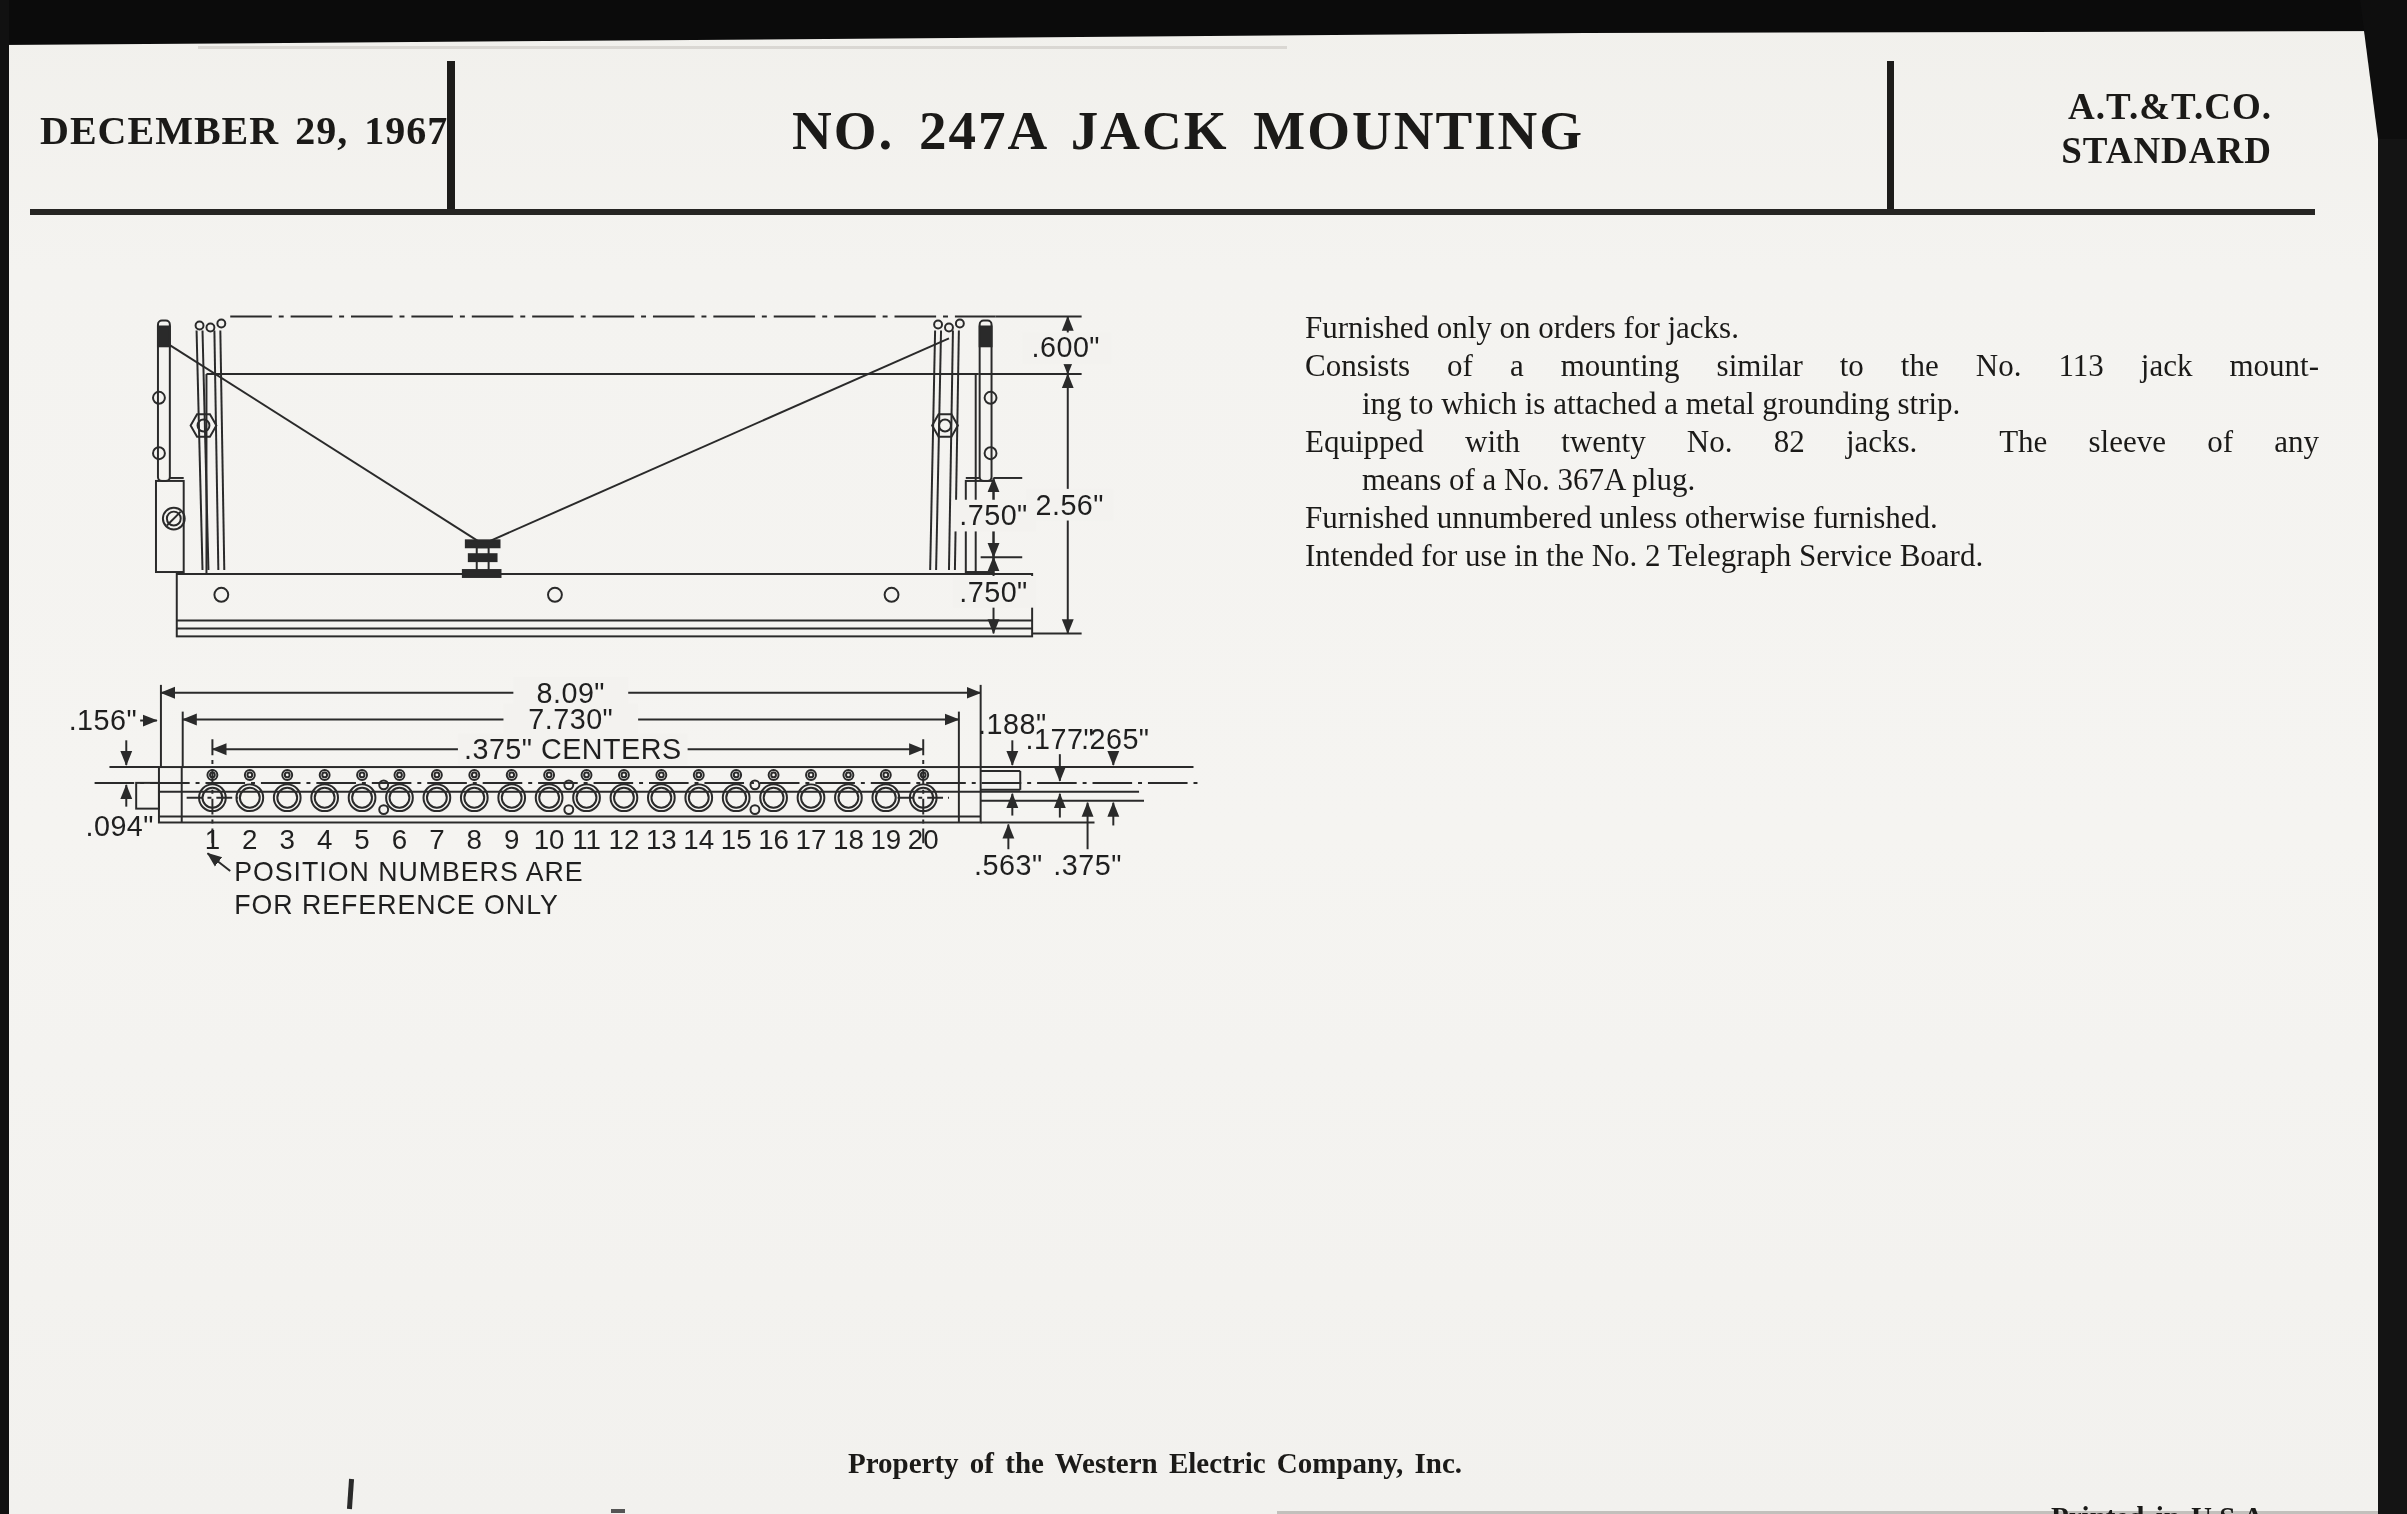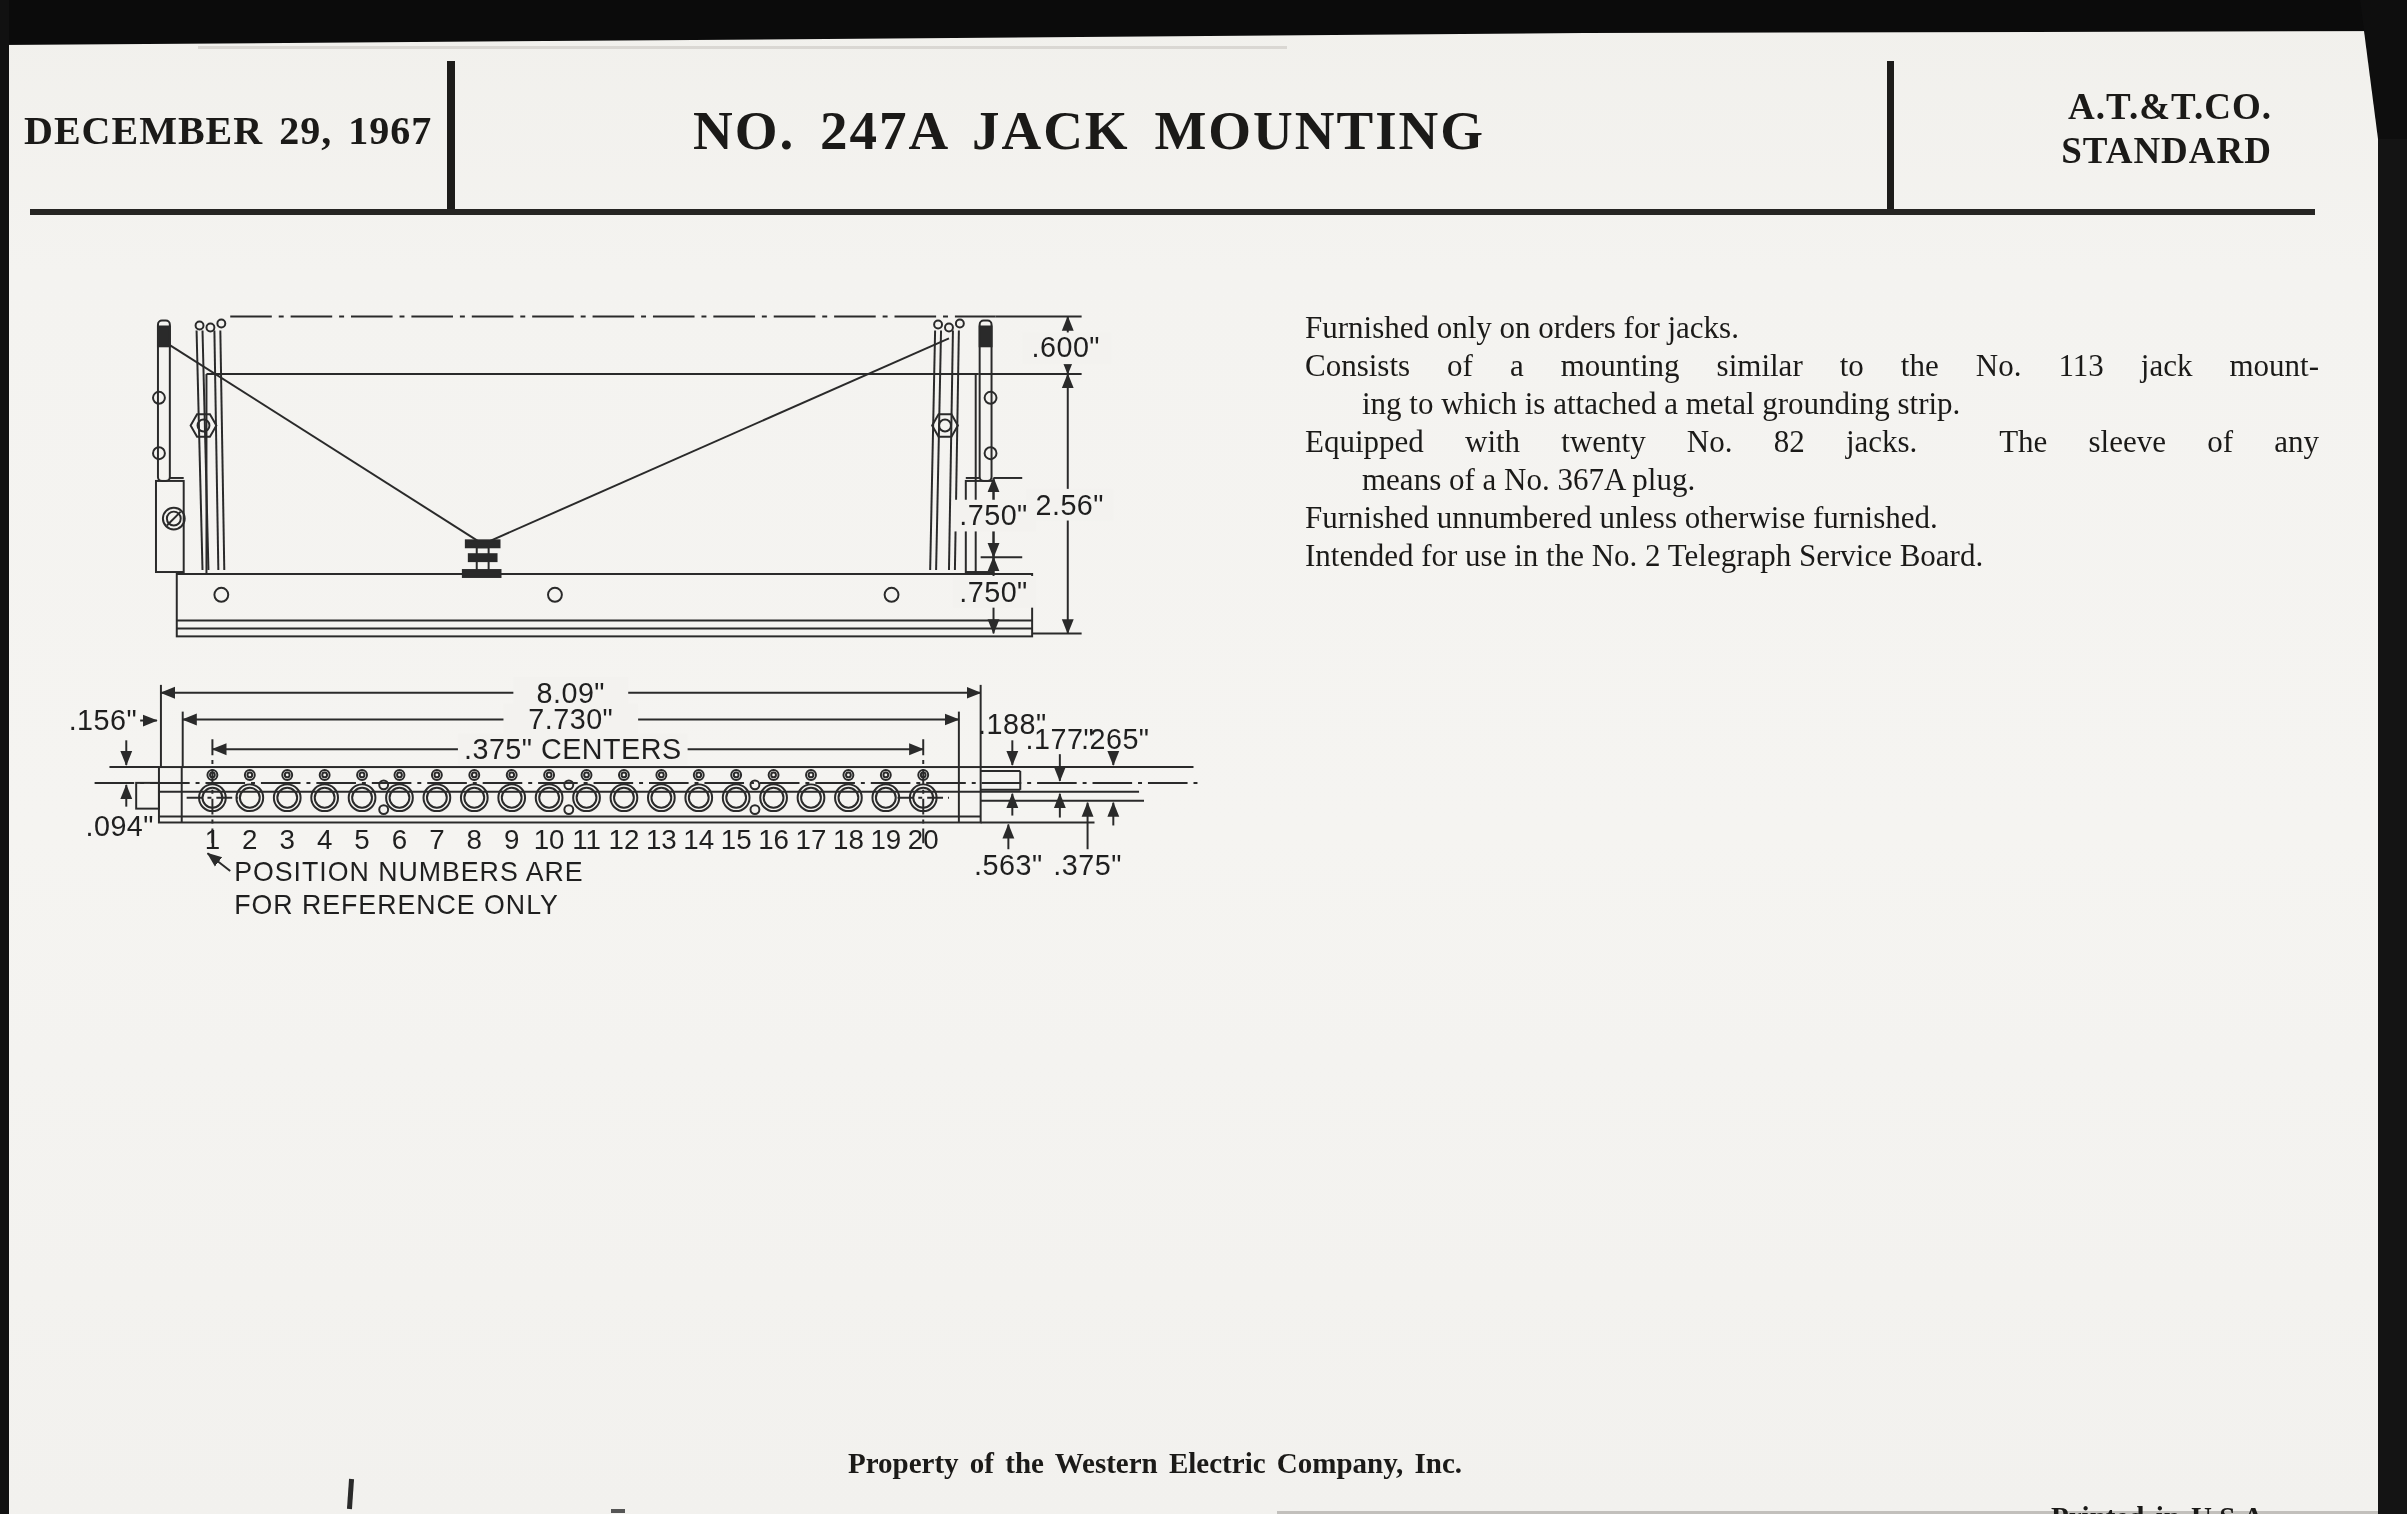--- a/index.html
+++ b/index.html
@@ -15,23 +15,23 @@
   .scan-left{left:0;top:0;width:9px;height:1515px;background:#111;}
   .scan-right{left:2378px;top:0;width:30px;height:1515px;background:#141414;}
   .scan-corner{left:2360px;top:0;width:48px;height:139px;background:#0e0e0e;
     clip-path:polygon(0px 0px,48px 0px,48px 139px,18px 139px);}
   .scan-streak{left:198px;top:46px;width:1089px;height:3px;background:#c9c7c2;opacity:.6;}
   .scan-tick{left:348px;top:1479px;width:5px;height:30px;background:#2a2a2a;transform:rotate(4deg);}
   .scan-dot{left:611px;top:1509px;width:14px;height:4px;background:#555;}
   .scan-bottomline{left:1277px;top:1511px;width:1101px;height:3px;background:#9a9893;opacity:.55;}
 
   
-  .hdr-date{left:24px;top:107px;width:416px;font-weight:700;font-size:40px;letter-spacing:1px;word-spacing:5px;}
+  .hdr-date{left:40px;top:107px;width:416px;font-weight:700;font-size:40px;letter-spacing:1px;word-spacing:5px;}
   .hdr-sep1{left:447px;top:61px;width:8px;height:151px;background:#1d1c1a;}
-  .hdr-title{left:693px;top:99px;width:990px;text-align:left;font-weight:700;font-size:55px;letter-spacing:2px;word-spacing:9px;}
+  .hdr-title{left:693px;top:99px;width:990px;text-align:center;font-weight:700;font-size:55px;letter-spacing:2px;word-spacing:9px;}
   .hdr-sep2{left:1887px;top:61px;width:7px;height:149px;background:#1d1c1a;}
   .hdr-org{left:1935px;top:85px;width:337px;text-align:right;font-weight:700;font-size:37px;line-height:44px;letter-spacing:1px;}
   .hdr-rule{left:30px;top:209px;width:2285px;height:6px;background:#262523;}
 
   
   .desc{left:1305px;top:309px;width:1014px;font-size:31px;line-height:38px;}
   .desc .jline{white-space:pre-wrap;}
   .desc .fill{text-align:justify;text-align-last:justify;}
   .desc .cont{padding-left:57px;}
 

